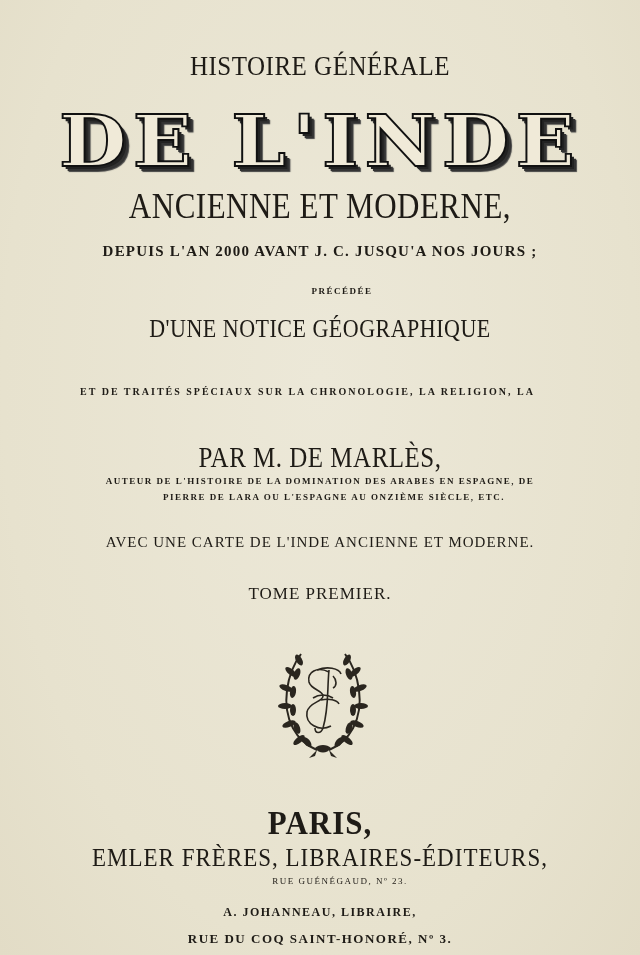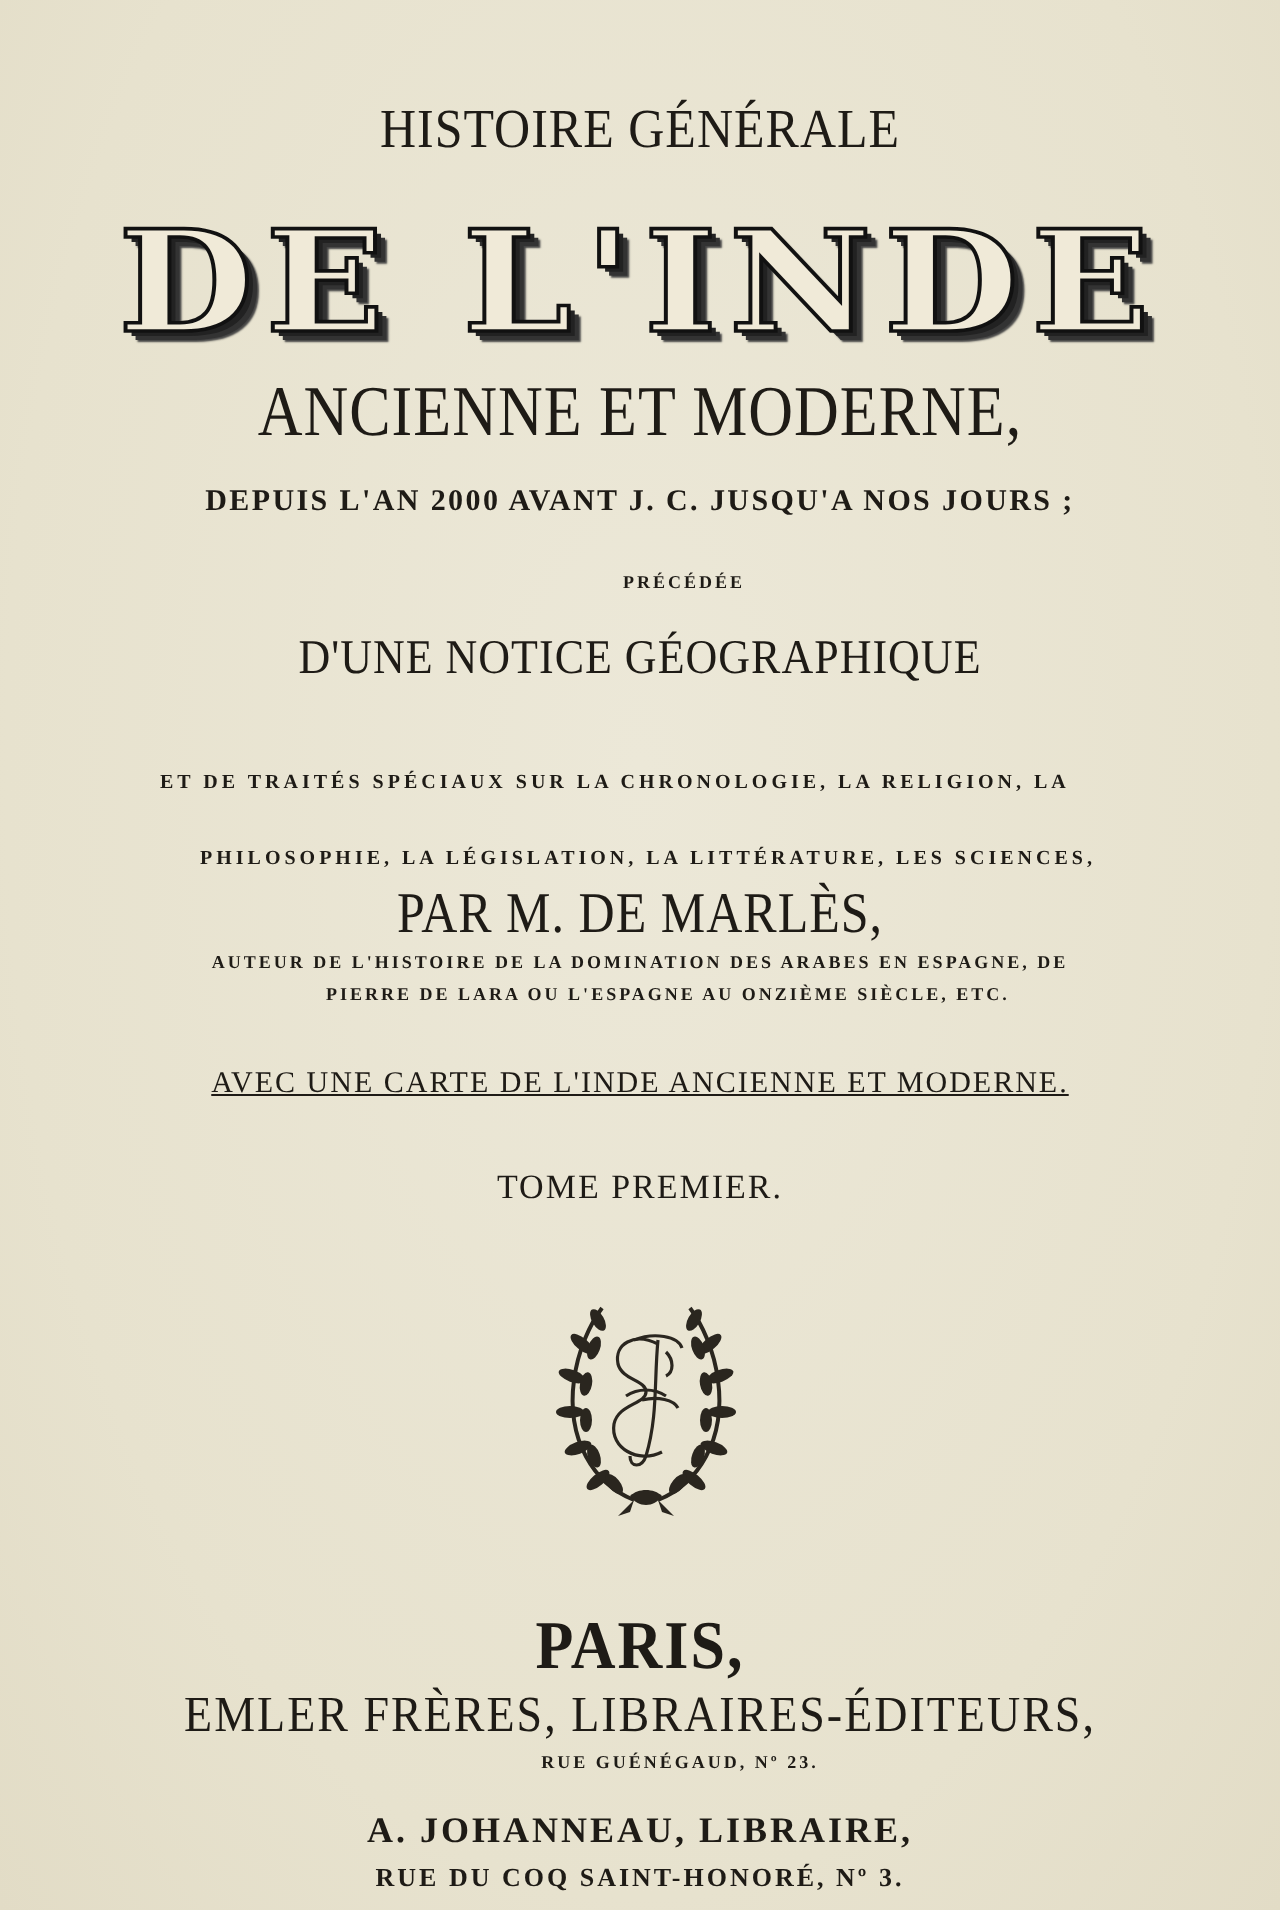--- a/index.html
+++ b/index.html
@@ -32,44 +32,43 @@
     font-size: 10px; font-weight: bold; letter-spacing: 2px; line-height: 20px;
     text-align: justify; text-align-last: left;
   }
   .para-traites { top: 364px; left: 80px; width: 496px; }
   .para-traites .l2, .para-traites .l3 { padding-left: 20px; display: block; }
   .para-traites span { display: block; white-space: nowrap; margin-top: 18px; }
 
   .t-par { top: 444px; font-size: 25px; letter-spacing: 0.5px; transform: scaleY(1.15); }
   .t-auteur1 { top: 476px; font-size: 9px; font-weight: bold; letter-spacing: 1.5px; }
   .t-auteur2 { top: 492px; font-size: 9px; font-weight: bold; letter-spacing: 1.5px; margin-left: 28px; }
-  .t-avec { top: 534px; font-size: 15px; letter-spacing: 1px; text-decoration: underline; }
+  .t-avec { top: 534px; font-size: 15px; letter-spacing: 1px; }
   .t-tome { top: 584px; font-size: 17px; letter-spacing: 1px; }
 
   .emblem { position: absolute; left: 277px; top: 650px; width: 92px; height: 108px; }
 
   .t-paris { top: 805px; font-size: 31px; font-weight: bold; letter-spacing: 1px; transform: scaleY(1.1); }
   .t-emler { top: 845px; font-size: 23px; letter-spacing: 1px; transform: scaleY(1.1); }
-  .t-rue1 { top: 876px; font-size: 9px; font-weight: bold; letter-spacing: 1.5px; margin-left: 40px; }
-  .t-johanneau { top: 905px; font-size: 18px; font-weight: bold; letter-spacing: 1.5px; }
+  .t-rue1 { top: 876px; font-size: 9px; font-weight: normal; letter-spacing: 1.5px; margin-left: 40px; }
+  .t-johanneau { top: 905px; font-size: 12px; font-weight: bold; letter-spacing: 1.5px; }
   .t-rue2 { top: 931px; font-size: 13px; font-weight: bold; letter-spacing: 1.5px; }
 </style>
 </head>
 <body>
 
 <div class="line t-histoire">HISTOIRE GÉNÉRALE</div>
 <div class="line t-main">DE L'INDE</div>
 <div class="line t-ancienne">ANCIENNE ET MODERNE,</div>
 <div class="line t-depuis sc">DEPUIS L'AN 2000 AVANT J. C. JUSQU'A NOS JOURS ;</div>
 <div class="line t-precedee">PRÉCÉDÉE</div>
 <div class="line t-notice">D'UNE NOTICE GÉOGRAPHIQUE</div>
 
 <div class="para para-traites">
   <span class="l1">ET DE TRAITÉS SPÉCIAUX SUR LA CHRONOLOGIE, LA RELIGION, LA</span>
-  <span class="l2">PHILOSOPHIE, LA LÉGISLATION, LA LITTÉRATURE, LES SCIENCES,</span>
 </div>
 
 <div class="line t-par">PAR M. DE MARLÈS,</div>
 <div class="line t-auteur1">AUTEUR DE L'HISTOIRE DE LA DOMINATION DES ARABES EN ESPAGNE, DE</div>
 <div class="line t-auteur2">PIERRE DE LARA OU L'ESPAGNE AU ONZIÈME SIÈCLE, ETC.</div>
 <div class="line t-avec">AVEC UNE CARTE DE L'INDE ANCIENNE ET MODERNE.</div>
 <div class="line t-tome">TOME PREMIER.</div>
 
 <svg class="emblem" viewBox="0 0 92 108">
   <g fill="#2a261f">

